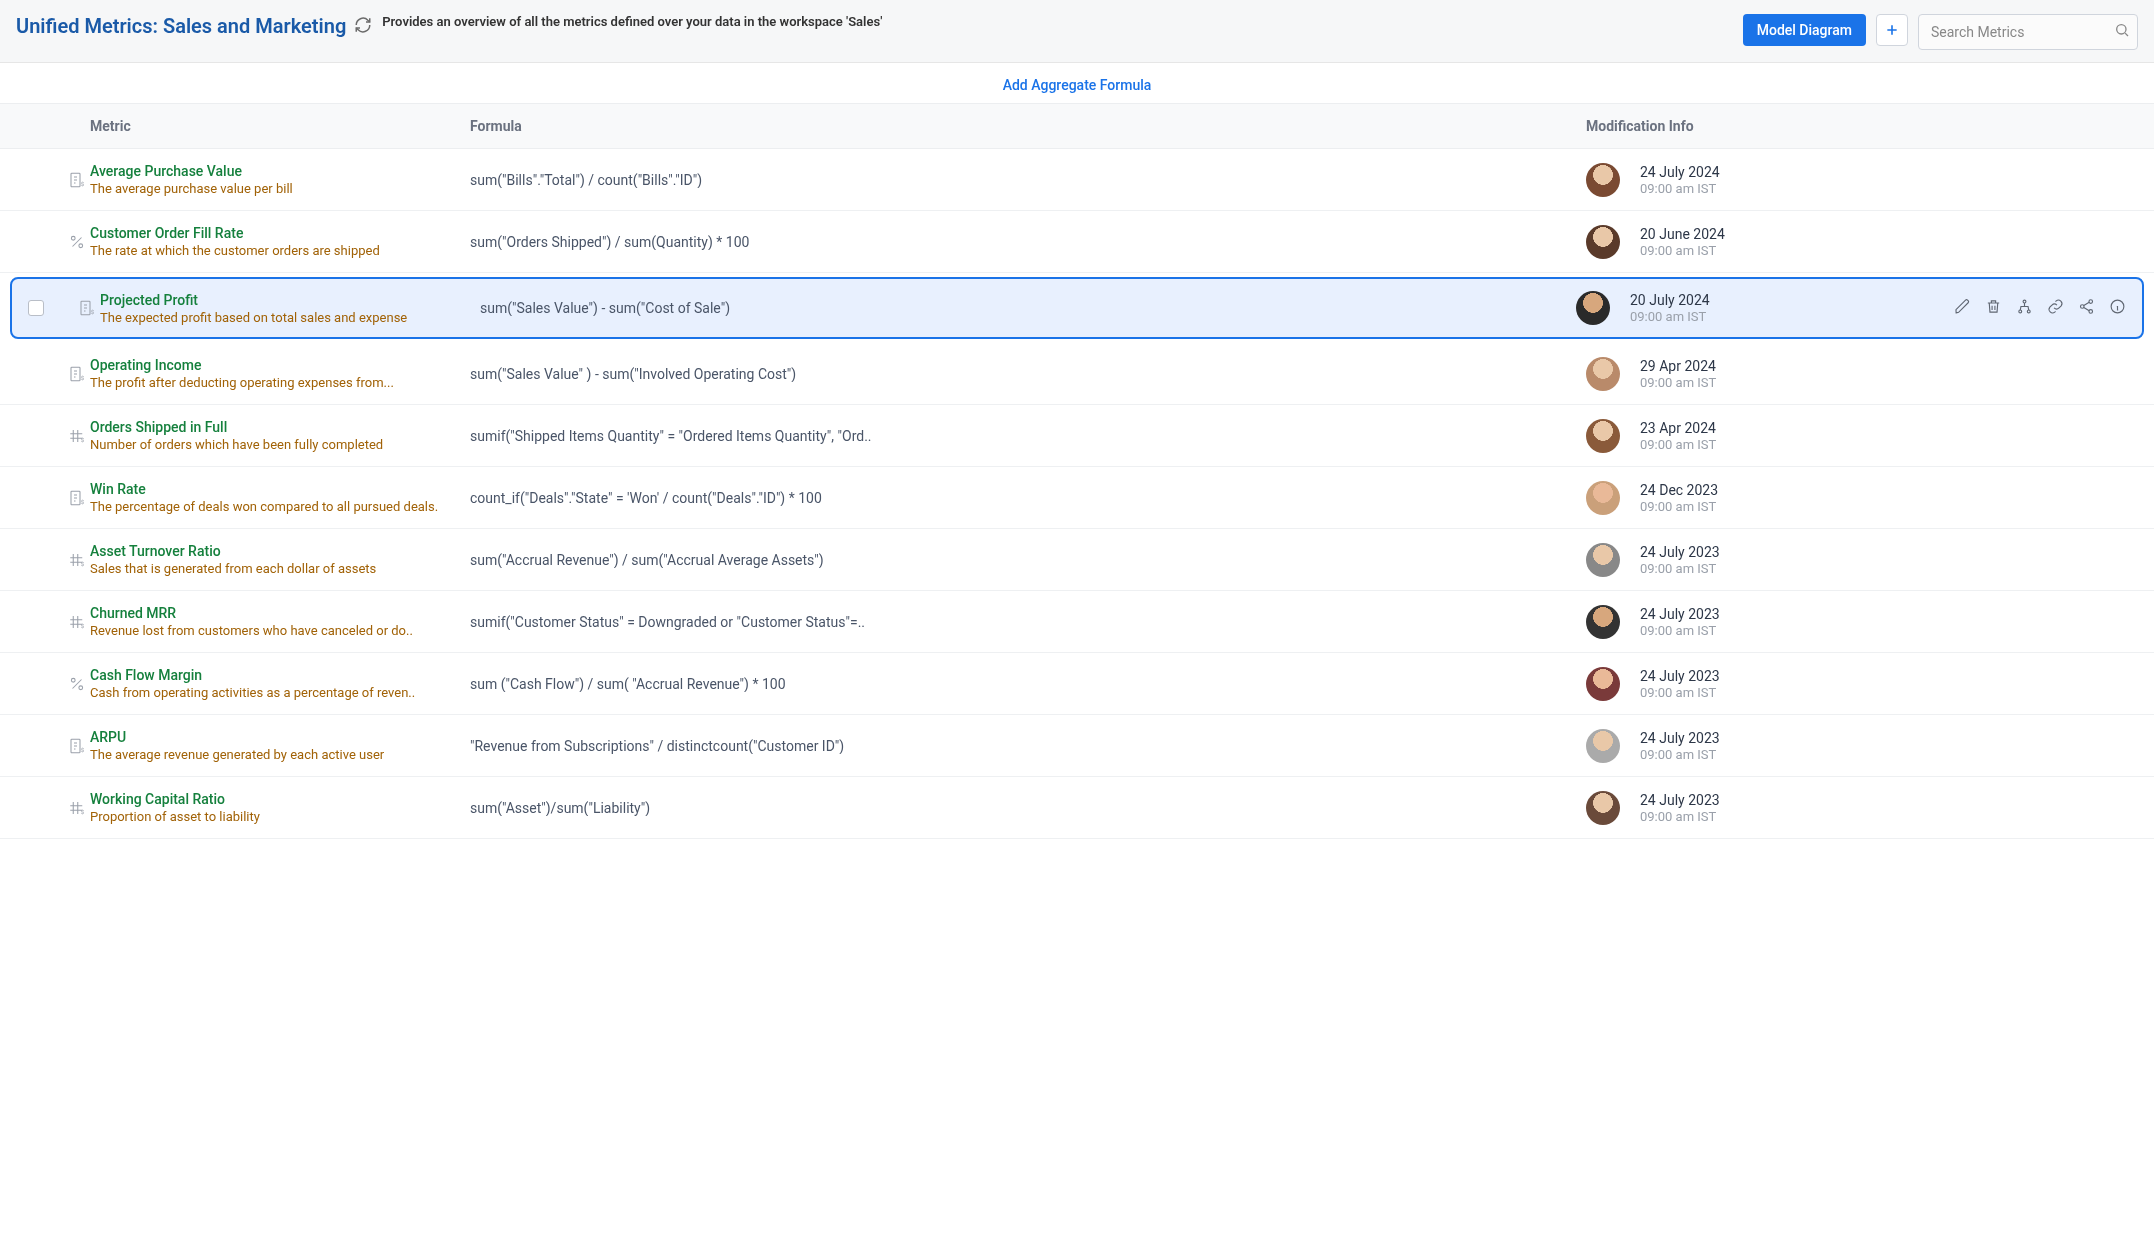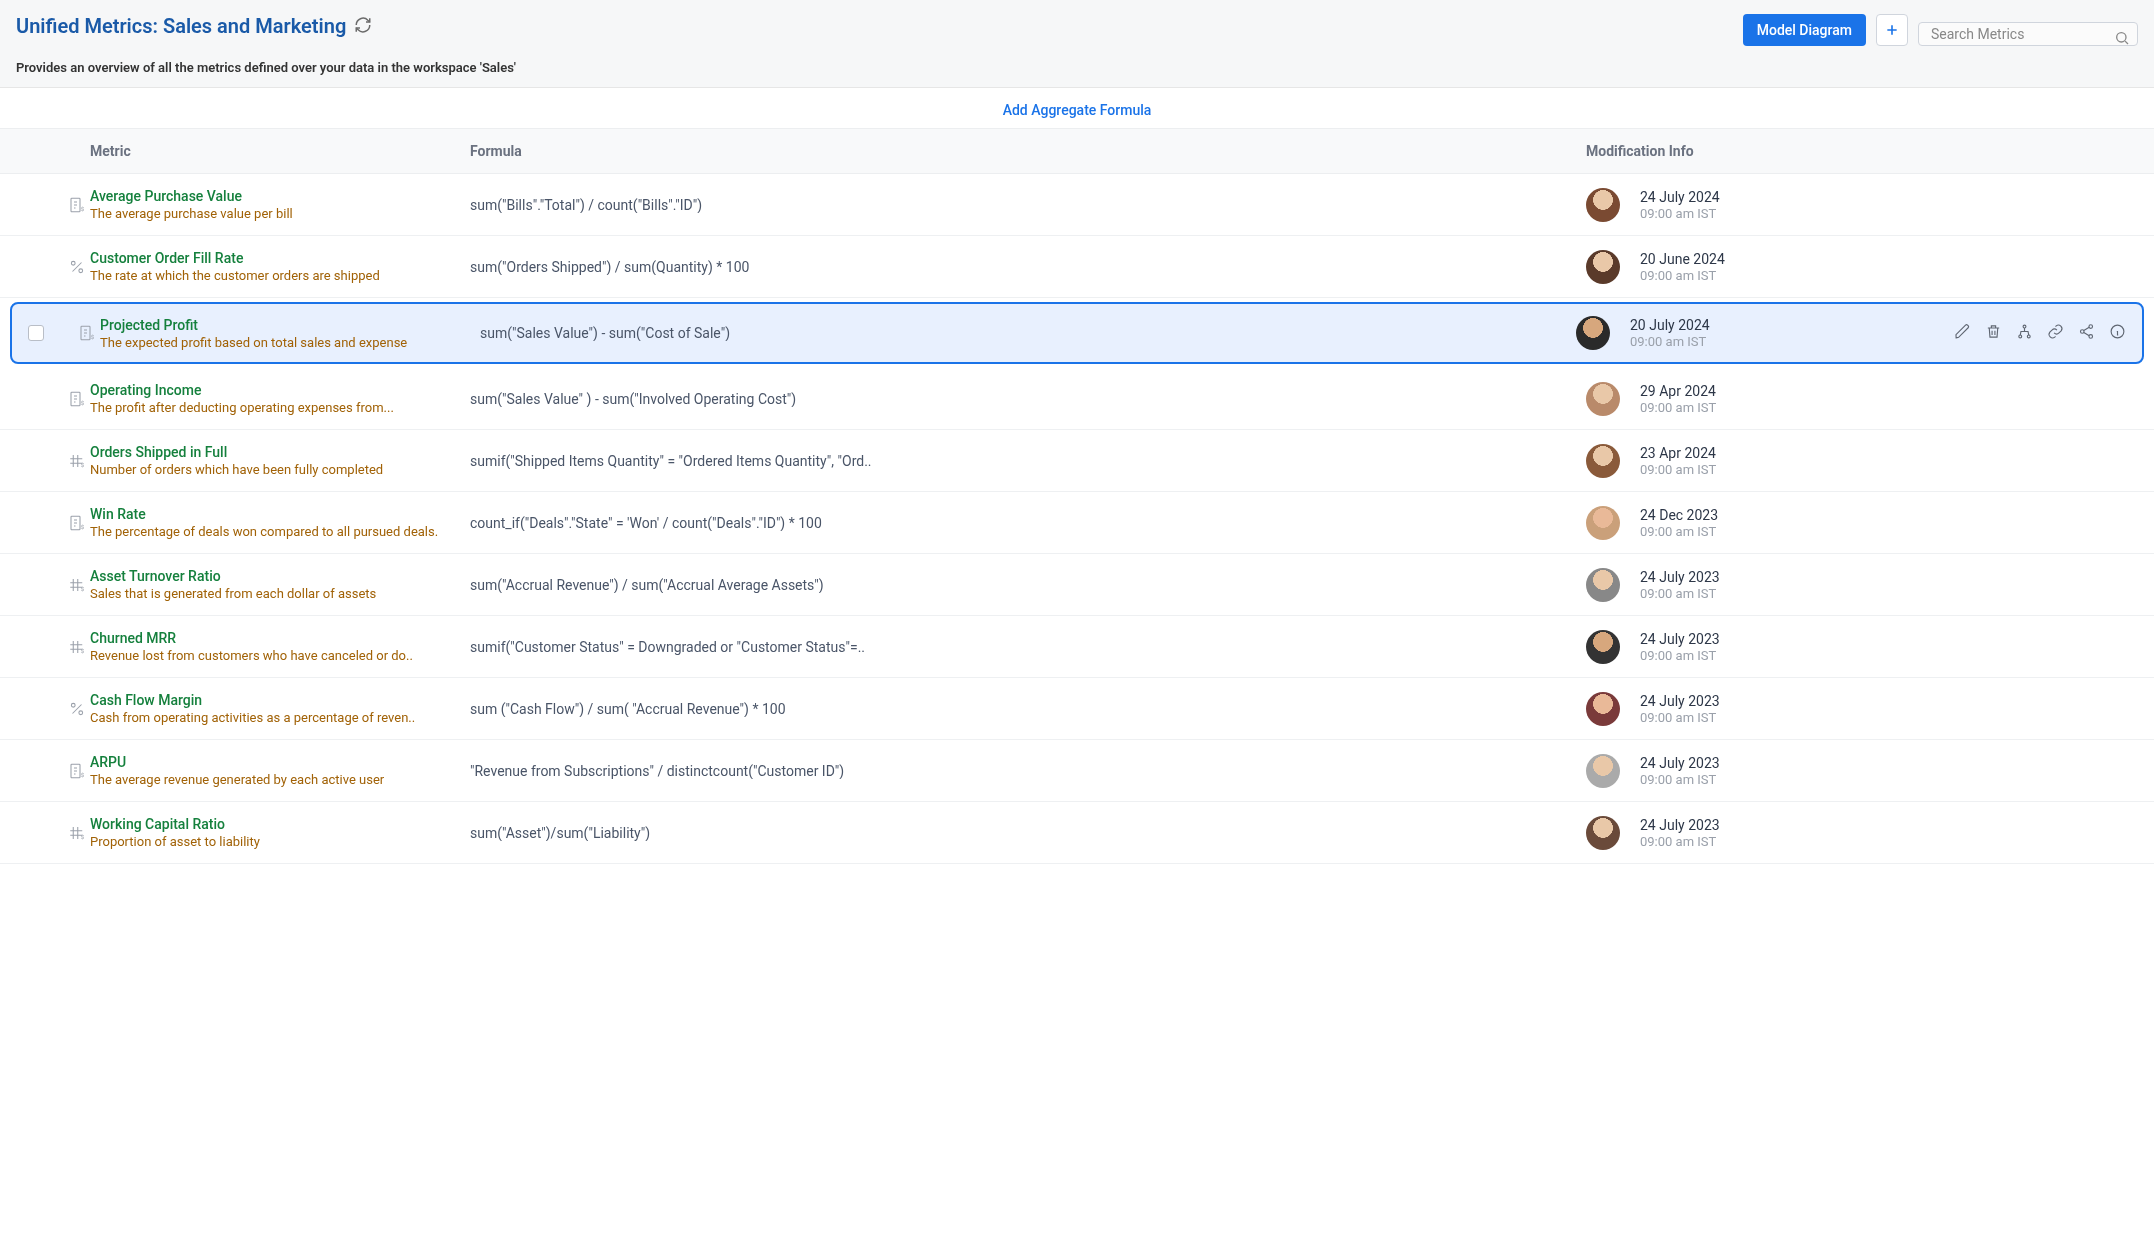--- a/index.html
+++ b/index.html
@@ -1,28 +1,28 @@
 <!DOCTYPE html>
 <html><head>
 <meta charset="utf-8">
 <style>
   *{box-sizing:border-box;margin:0;padding:0;font-family:-apple-system,BlinkMacSystemFont,"Segoe UI",Roboto,Arial,sans-serif}
   body{background:#fff;color:#333;font-size:14px}
   .header{padding:14px 16px 12px;background:#f6f7f8;border-bottom:1px solid #e6e6e6;display:flex;align-items:flex-start;justify-content:space-between}
-  .title-block{display:flex;flex-direction:column;gap:22px}
+  .title-block{display:flex;flex-direction:row;gap:10px}
   .title-line{display:flex;align-items:center;gap:8px}
   .title{font-size:20px;font-weight:600;color:#1a5aa8}
   .refresh-icon svg{width:18px;height:18px;stroke:#6b6b6b;cursor:pointer}
   .subtitle{font-size:13px;font-weight:600;color:#333}
-  .header-right{display:flex;align-items:flex-end;gap:10px}
+  .header-right{display:flex;align-items:flex-start;gap:10px}
   .btn-primary{background:#1a73e8;color:#fff;border:none;border-radius:4px;padding:8px 14px;font-size:14px;font-weight:500;cursor:pointer}
   .btn-icon{width:32px;height:32px;border:1px solid #d0d5dd;border-radius:4px;background:#fff;display:flex;align-items:center;justify-content:center;cursor:pointer}
   .btn-icon svg{width:16px;height:16px;stroke:#1a73e8}
   .search-wrap{position:relative;display:flex;align-items:center}
-  .search-input{width:220px;height:24px;border:1px solid #d0d5dd;border-radius:4px;padding:0 32px 0 12px;font-size:14px;color:#a16207;background:#fbfbfb}
+  .search-input{width:220px;height:36px;border:1px solid #d0d5dd;border-radius:4px;padding:0 32px 0 12px;font-size:14px;color:#a16207;background:#fbfbfb}
   .search-input::placeholder{color:#888}
   .search-icon{position:absolute;right:8px;top:8px}
   .search-icon svg{width:16px;height:16px;stroke:#888}
   .toolbar{display:flex;justify-content:center;padding:14px 18px 10px}
   .link-action{color:#1a73e8;font-size:14px;font-weight:500;cursor:pointer}
   .table{width:100%}
   .thead{display:flex;padding:14px 18px;background:#f8f9fa;border-top:1px solid #eceef0;border-bottom:1px solid #eceef0;color:#6b7280;font-size:14px;font-weight:700}
   .col-check{width:46px}
   .col-icon{width:26px}
   .col-metric{flex:0 0 380px}

